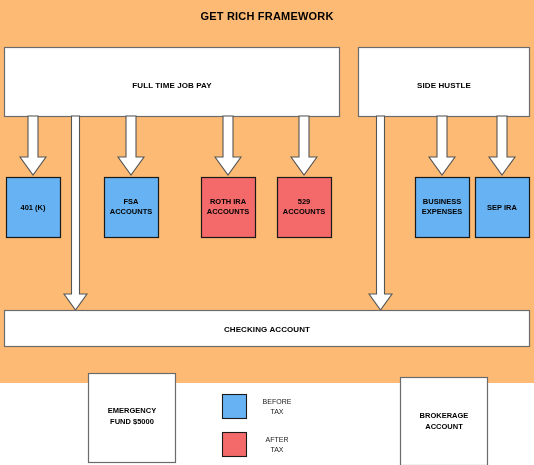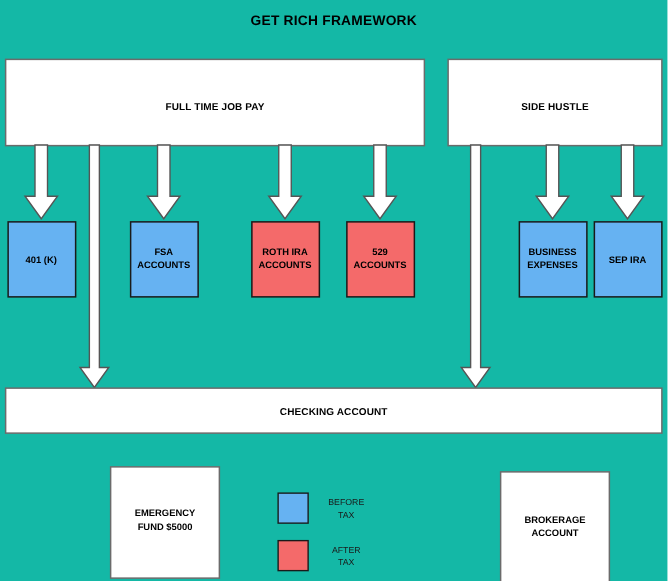--- a/index.html
+++ b/index.html
@@ -9,22 +9,22 @@
   }
   body {
     width: 534px;
     height: 465px;
     font-family: "Liberation Sans", sans-serif;
     overflow: hidden;
   }
   #diagram-root {
     position: relative;
     width: 534px;
-    height: 465px;
-    background: #14b8a6;
+    height: 383px;
+    background: #fdba74;
   }
   svg.diagram-canvas {
     position: absolute;
     left: 0;
     top: 0;
     width: 534px;
     height: 465px;
     display: block;
   }
   .box-outline {

